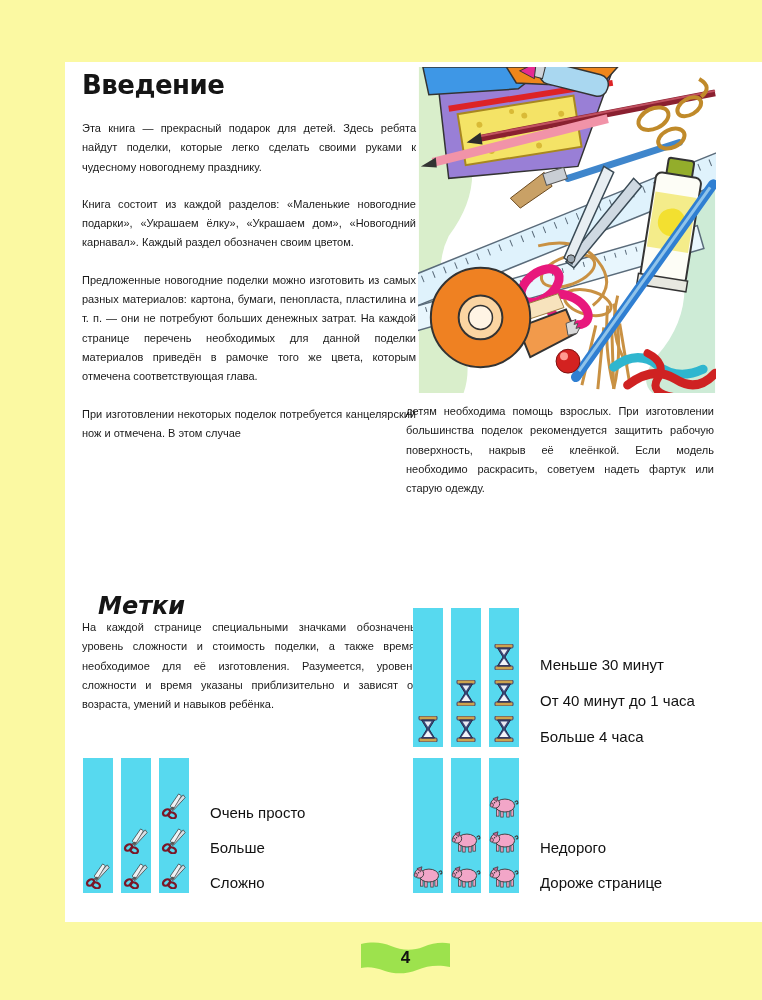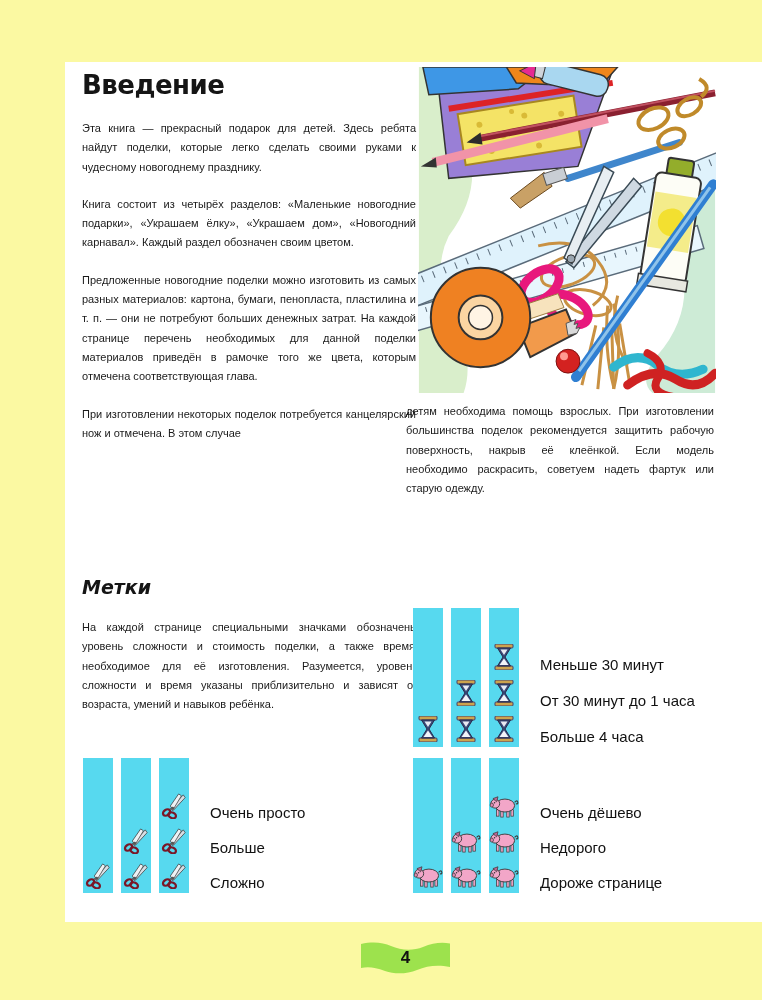--- a/index.html
+++ b/index.html
@@ -33,23 +33,23 @@
     font-size: 11px; line-height: 19.3px;
     text-align: justify;
   }
 
   .illustration {
     position: absolute; left: 353px; top: 5px;
     width: 298px; height: 326px; overflow: hidden;
   }
 
   h2.metki-heading {
-    position: absolute; left: 17px; top: 514px; margin: 0;
+    position: absolute; left: 17px; top: 514px; margin: 16px;
     font-family: "DejaVu Sans", sans-serif;
-    font-style: italic; font-weight: 700; font-size: 19px;
+    font-style: italic; font-weight: 700; font-size: 24px;
     color: #151515;
   }
   .metki-desc { position: absolute; left: 17px; top: 556px; width: 336px; }
 
   .legend { position: absolute; display: flex; }
   .legend .bars { display: flex; gap: 8px; }
   .legend .bar {
     width: 30px; background: #57D9EF;
     display: flex; flex-direction: column; justify-content: flex-end;
   }
@@ -87,21 +87,21 @@
 <body>
 
 <div id="canvas">
 
   <div class="paper">
 
     <h1 class="title">Введение</h1>
 
     <div class="col-left">
       <p>Эта книга — прекрасный подарок для детей. Здесь ребята найдут поделки, которые легко сделать своими руками к чудесному новогоднему празднику.</p>
-      <p>Книга состоит из четырёх разделов: «Маленькие новогодние подарки», «Украшаем ёлку», «Украшаем дом», «Новогодний карнавал». Каждый раздел обозначен своим цветом.</p>
+      <p>Книга состоит из каждой разделов: «Маленькие новогодние подарки», «Украшаем ёлку», «Украшаем дом», «Новогодний карнавал». Каждый раздел обозначен своим цветом.</p>
       <p>Предложенные новогодние поделки можно изготовить из самых разных материалов: картона, бумаги, пенопласта, пластилина и т. п. — они не потребуют больших денежных затрат. На каждой странице перечень необходимых для данной поделки материалов приведён в рамочке того же цвета, которым отмечена соответствующая глава.</p>
       <p>При изготовлении некоторых поделок потребуется канцелярский нож и отмечена. В этом случае</p>
     </div>
 
     <div class="illustration">
       <svg width="298" height="326" viewBox="0 0 298 328">
 
         <path d="M72,0 Q40,40 52,90 Q60,130 30,170 Q10,210 40,260 Q55,300 45,328 L0,328 L0,0 Z" fill="#D9EECB"></path>
         <path d="M298,100 Q250,140 265,200 Q275,250 240,290 Q220,315 235,328 L298,328 Z" fill="#CDEBD6"></path>
 
@@ -289,21 +289,21 @@
     <rect x="1" y="22" width="18" height="4" rx="1" fill="#CDA34E" stroke="#43406B" stroke-width="1"></rect>
     <path d="M3.5,4 H16.5 L11,13 L16.5,22 H3.5 L9,13 Z" fill="#3A4A7A" stroke="#2A2A4A" stroke-width="1"></path>
     <polygon points="6.5,5.5 13.5,5.5 10,11" fill="#E8E9F2"></polygon>
     <polygon points="5.5,21 14.5,21 10,14.5" fill="#F2F3F8"></polygon>
   </svg>
             </div>
           </div>
         </div>
       <div class="labels">
           <div class="label-cell">Меньше 30 минут</div>
-          <div class="label-cell">От 30 минут до 1 часа</div>
+          <div class="label-cell">От 40 минут до 1 часа</div>
           <div class="label-cell">Больше 4 часа</div>
         </div>
     </div>
 
     <div class="legend" id="legend-difficulty">
       <div class="bars">
           <div class="bar">
             <div class="cell"></div>
             <div class="cell"></div>
             <div class="cell">
@@ -464,21 +464,20 @@
     <ellipse cx="17" cy="12.5" rx="10.5" ry="7" fill="#F2A6C8" stroke="#3A3A3A" stroke-width="1"></ellipse>
     <circle cx="6.5" cy="10.5" r="4.8" fill="#F2A6C8" stroke="#3A3A3A" stroke-width="1"></circle>
     <polygon points="4,5 9.5,3 8,8.5" fill="#C06898" stroke="#3A3A3A" stroke-width="0.8"></polygon>
     <ellipse cx="2.8" cy="12" rx="1.8" ry="2.2" fill="#E088B0" stroke="#3A3A3A" stroke-width="0.8"></ellipse>
     <circle cx="5.8" cy="9.5" r="0.8" fill="#333"></circle>
   </svg>
             </div>
           </div>
         </div>
       <div class="labels">
-          <div class="label-cell">Очень дёшево</div>
           <div class="label-cell">Недорого</div>
           <div class="label-cell">Дороже странице</div>
         </div>
     </div>
 
   </div>
 
   <div class="page-tab">
     <svg width="89" height="38" viewBox="0 0 89 38">
       <path d="M0,3 C12,0.5 22,1.5 30,5 C40,9.5 52,10 62,6 C72,2 80,1 89,2.5 L89,26 C76,23.5 66,25 56,29 C46,33 34,33.5 24,30 C14,26.5 8,25.5 0,27 Z" fill="#9DE24D"></path>

